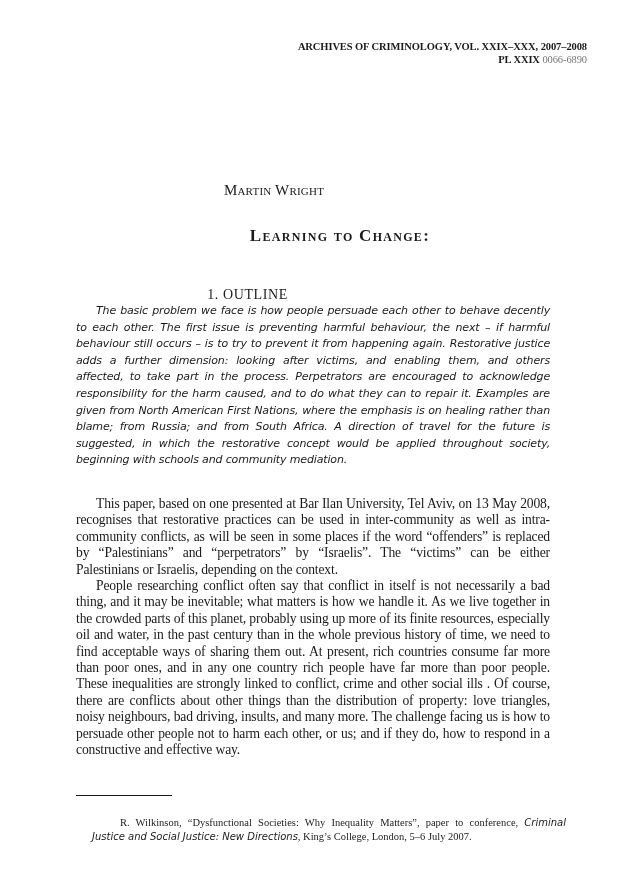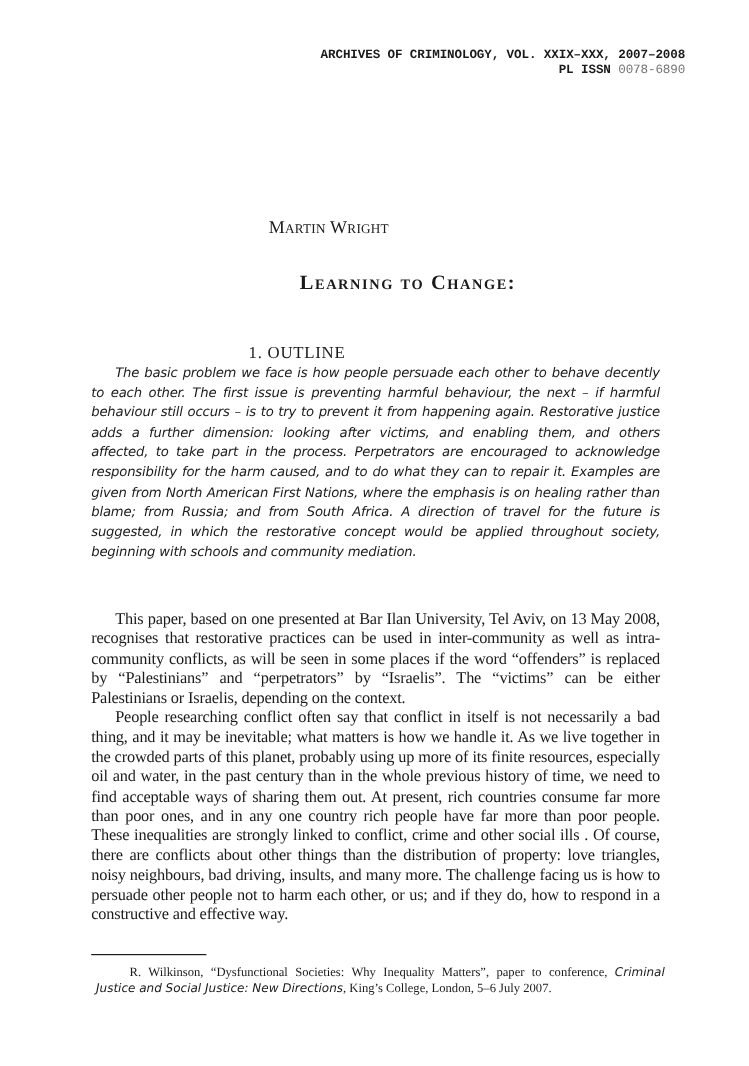--- a/index.html
+++ b/index.html
@@ -10,28 +10,27 @@
     body {
       width: 624px;
       height: 888px;
       position: relative;
       overflow: hidden;
       color: #1a1a1a;
       font-family: "Liberation Serif", "DejaVu Serif", serif;
     }
     .running-head {
       position: absolute;
-      right: 53px;
+      right: 37px;
       top: 40px;
       text-align: right;
       font-size: 10.5px;
       line-height: 13px;
       font-weight: bold;
       letter-spacing: -0.1px;
-      font-family: Liberation Mono, monospace;
     }
     .running-head .issn-num {
       font-weight: normal;
       color: #777;
     }
     .author {
       position: absolute;
       left: 0;
       width: 548px;
       top: 182px;
@@ -73,21 +72,21 @@
       line-height: 16.6px;
       text-align: justify;
       text-indent: 20px;
       letter-spacing: -0.15px;
       margin: 0;
     }
     .body-text {
       position: absolute;
       left: 76px;
       width: 474px;
-      top: 508px;
+      top: 496px;
       font-size: 13.6px;
       line-height: 16.4px;
       text-align: justify;
       letter-spacing: -0.15px;
     }
     .body-text p {
       margin: 0;
       text-indent: 20px;
     }
     .footnote-rule {
@@ -99,37 +98,37 @@
       background: #1a1a1a;
     }
     .footnote {
       position: absolute;
       left: 76px;
       width: 474px;
       top: 800px;
       font-size: 10.5px;
       line-height: 14px;
       text-align: justify;
-      margin: 4px;
+      margin: 16px;
       text-indent: 28px;
     }
     .footnote .it {
       font-family: "DejaVu Sans", sans-serif;
       font-style: italic;
       font-size: 10px;
     }
   </style>
 </head>
 <body>
 
 <div class="running-head">
   <div>ARCHIVES OF CRIMINOLOGY, VOL. XXIX–XXX, 2007–2008</div>
   <div>
-    <span>PL ISSN</span>
-    <span class="issn-num">0078-6890</span>
+    <span>PL XXIX</span>
+    <span class="issn-num">0066-6890</span>
   </div>
 </div>
 
 <div class="author">Martin Wright</div>
 
 <div class="title">
   <div>Learning to Change:</div>
 </div>
 
 <div class="section-heading">1. OUTLINE</div>

